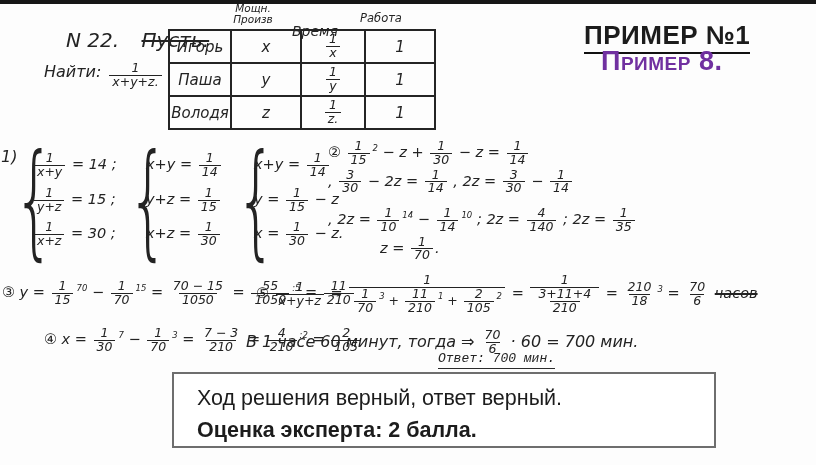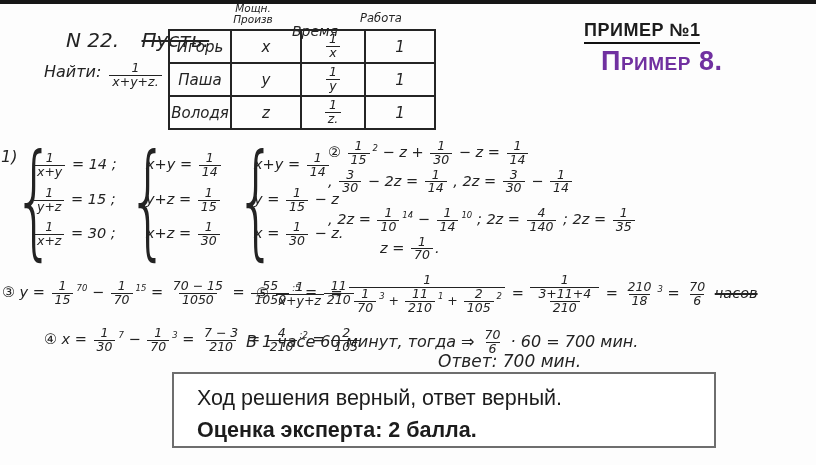--- a/index.html
+++ b/index.html
@@ -20,21 +20,21 @@
   #worktable{border-collapse:collapse;}
   #worktable td{border:2px solid #242424;text-align:center;vertical-align:middle;
                 height:31px;padding:0;}
   .thead{font-size:10.5px;line-height:1.05;text-align:center;}
   
   .sys{display:flex;align-items:center;}
   .sys .br{font-style:normal;font-size:118px;font-weight:300;line-height:1;width:24px;
            transform:scale(.55,1.06);transform-origin:center;margin-right:0px;}
   .sys .lines{display:flex;flex-direction:column;gap:8px;}
   .topbar{background:#161616;}
-  .p1{font-weight:bold;font-size:18px;letter-spacing:.5px;border-bottom:2.5px solid #111;
+  .p1{font-weight:bold;font-size:26px;letter-spacing:.5px;border-bottom:2.5px solid #111;
       padding-bottom:1px;}
   .p8{font-weight:bold;font-size:27px;font-variant:small-caps;letter-spacing:.5px;}
   .verdict{background:#fff;border:2px solid #6e6e6e;box-sizing:border-box;
            padding:8px 16px;font-size:21.5px;line-height:1.5;}
   .ans{border-bottom:1.5px solid #2a2a2a;padding-bottom:2px;}
 </style>
 </head>
 <body>
 
 <div id="canvas">
@@ -254,20 +254,20 @@
         <span class="de">210</span>
       </span><sup>:2</sup> = <span class="fr">
         <span class="nu">2</span>
         <span class="de">105</span>
       </span></div>
 
   <div class="abs hw m" style="left:246px;top:329px;font-size:16px;">В 1 часе 60 минут, тогда ⇒ <span class="fr">
         <span class="nu">70</span>
         <span class="de">6</span>
       </span> · 60 = 700 мин.</div>
-  <div class="abs hw m ans" style="left:438px;top:351px;font-size:17px;">Ответ: 700 мин.</div>
+  <div class="abs hw m ans" style="left:438px;top:351px;font-size:13px;font-family:Liberation Mono, monospace;">Ответ: 700 мин.</div>
 
   <div class="abs verdict" style="left:172px;top:372px;width:544px;height:76px;padding-left:23px;">
     <div>Ход решения верный, ответ верный.</div>
     <div style="font-weight:bold;">Оценка эксперта: 2 балла.</div>
   </div>
 
 </div>
 
 </body></html>

